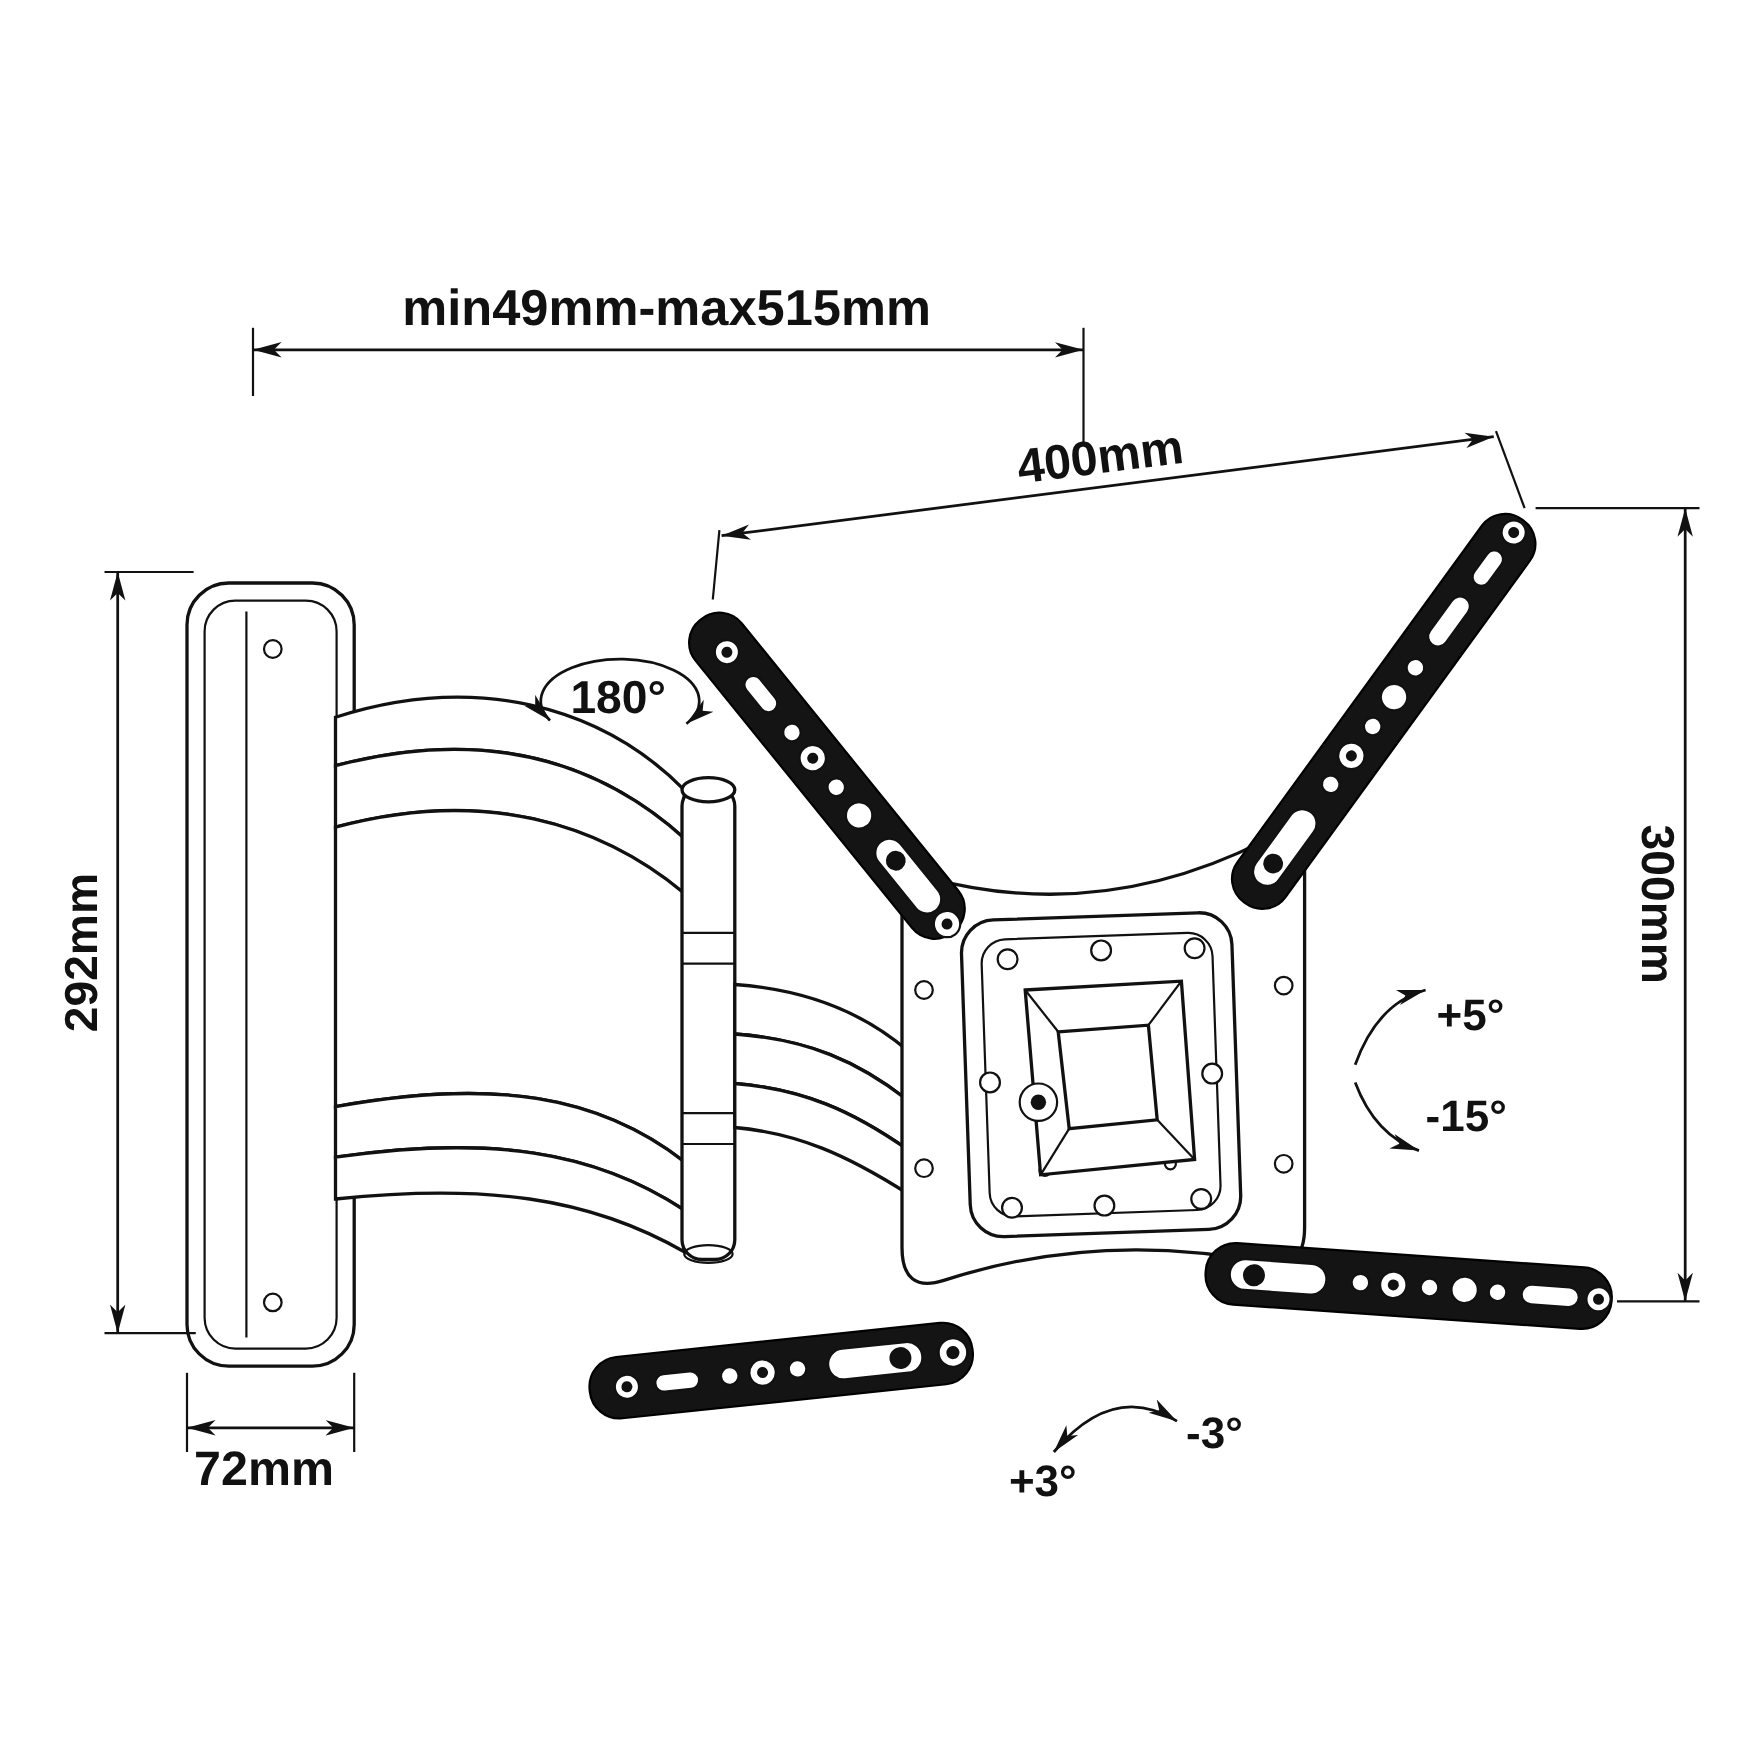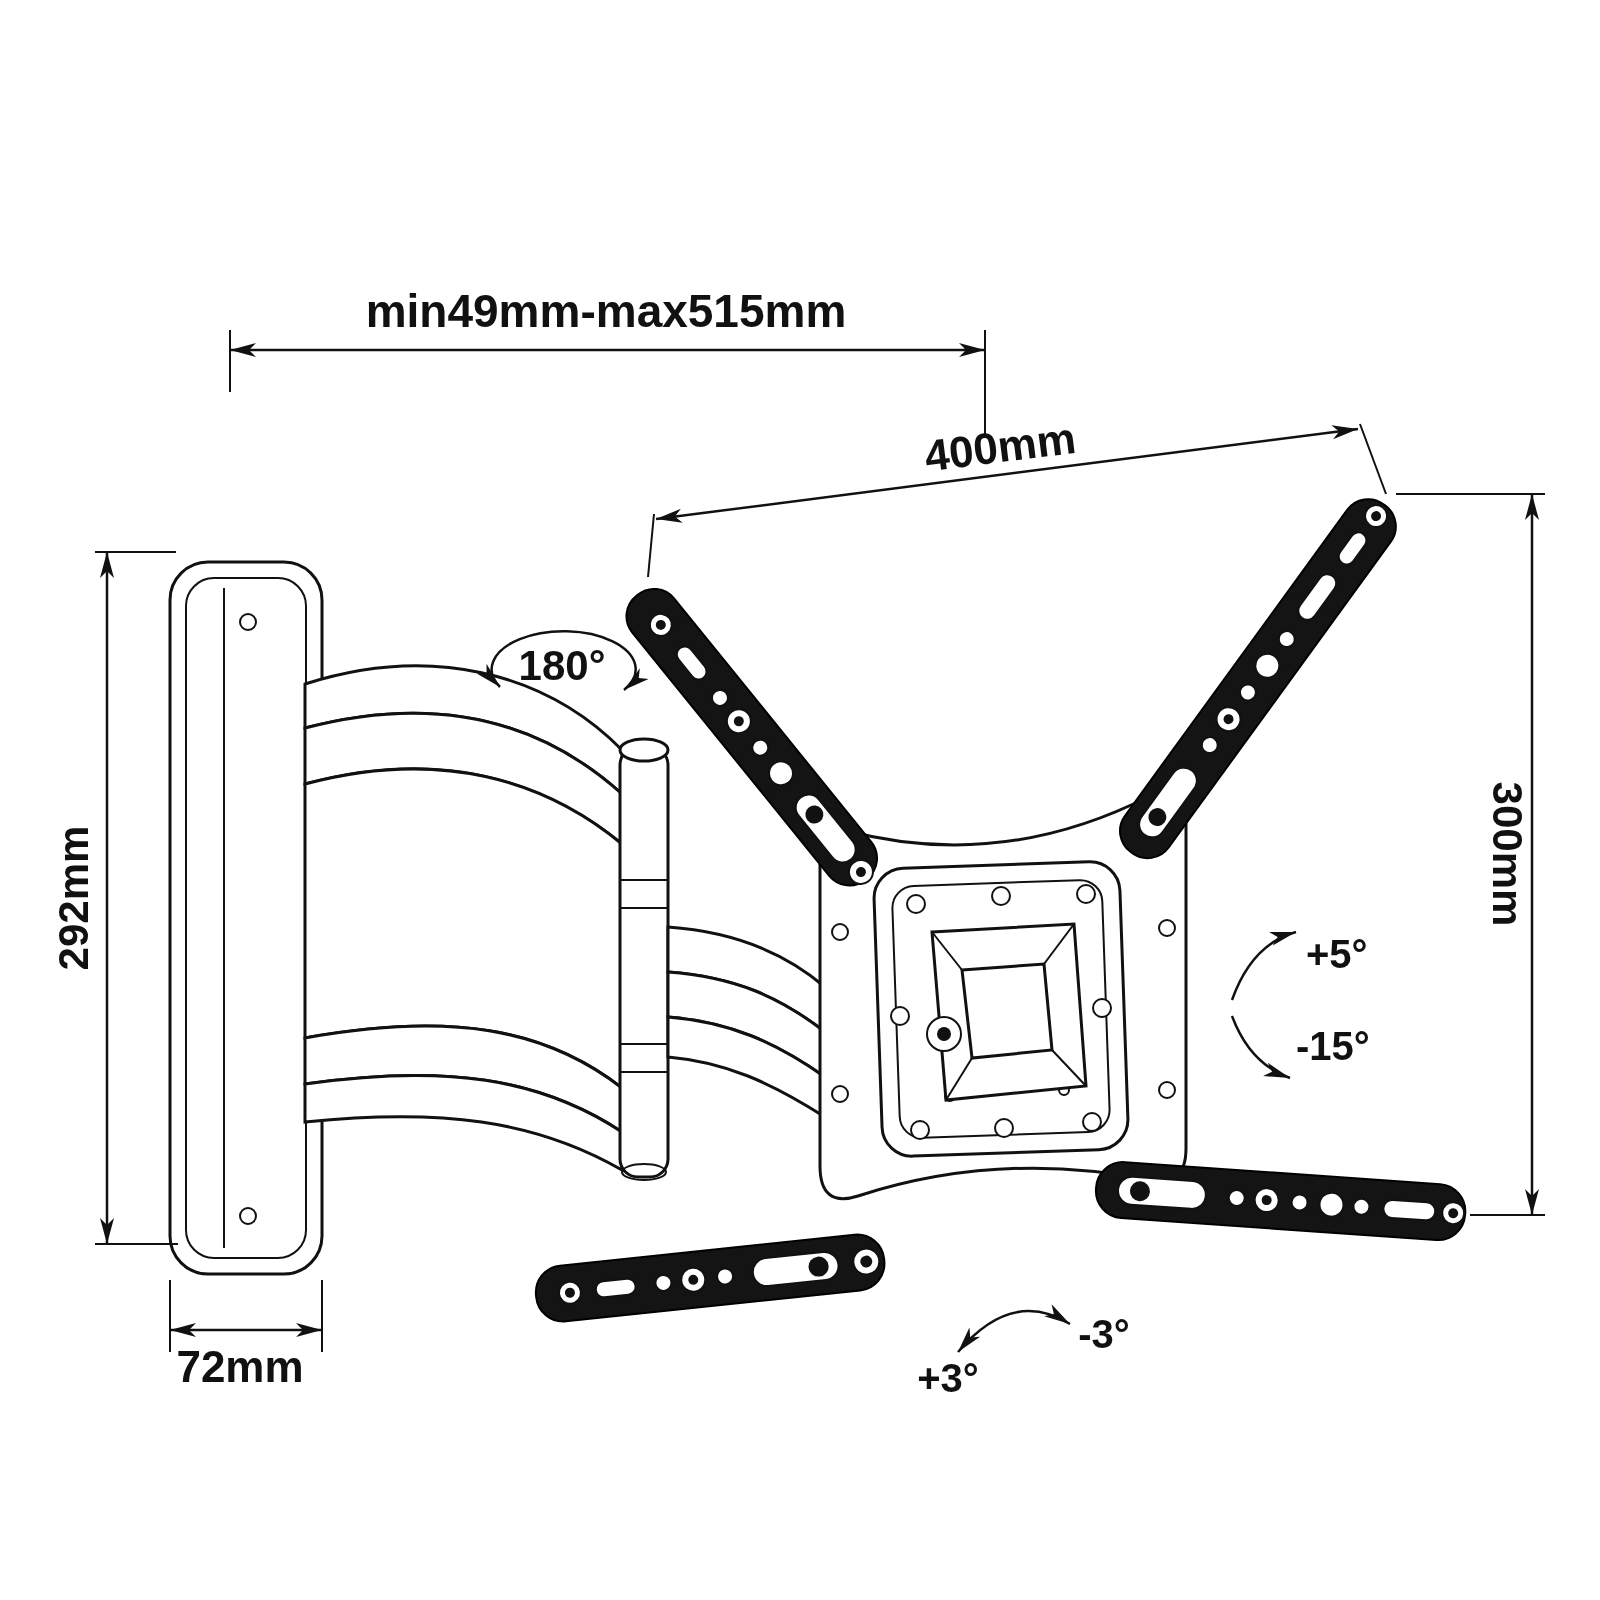--- a/index.html
+++ b/index.html
@@ -7,21 +7,20 @@
     padding: 0;
     background: #ffffff;
     font-family: "Liberation Sans", sans-serif;
   }
   .canvas {
     position: relative;
     width: 1600px;
     height: 1396px;
     background: #ffffff;
     overflow: hidden;
-    margin-top: 32px;
   }
   svg { display: block; }
   .dim-text {
     fill: #111111;
     font-family: "Liberation Sans", sans-serif;
     font-weight: 600;
   }
   .outline { fill: #ffffff; stroke: #111111; stroke-width: 3; }
   .outline-thin { fill: none; stroke: #111111; stroke-width: 2; }
   .blackpart { fill: #141414; stroke: #000000; stroke-width: 2; }

